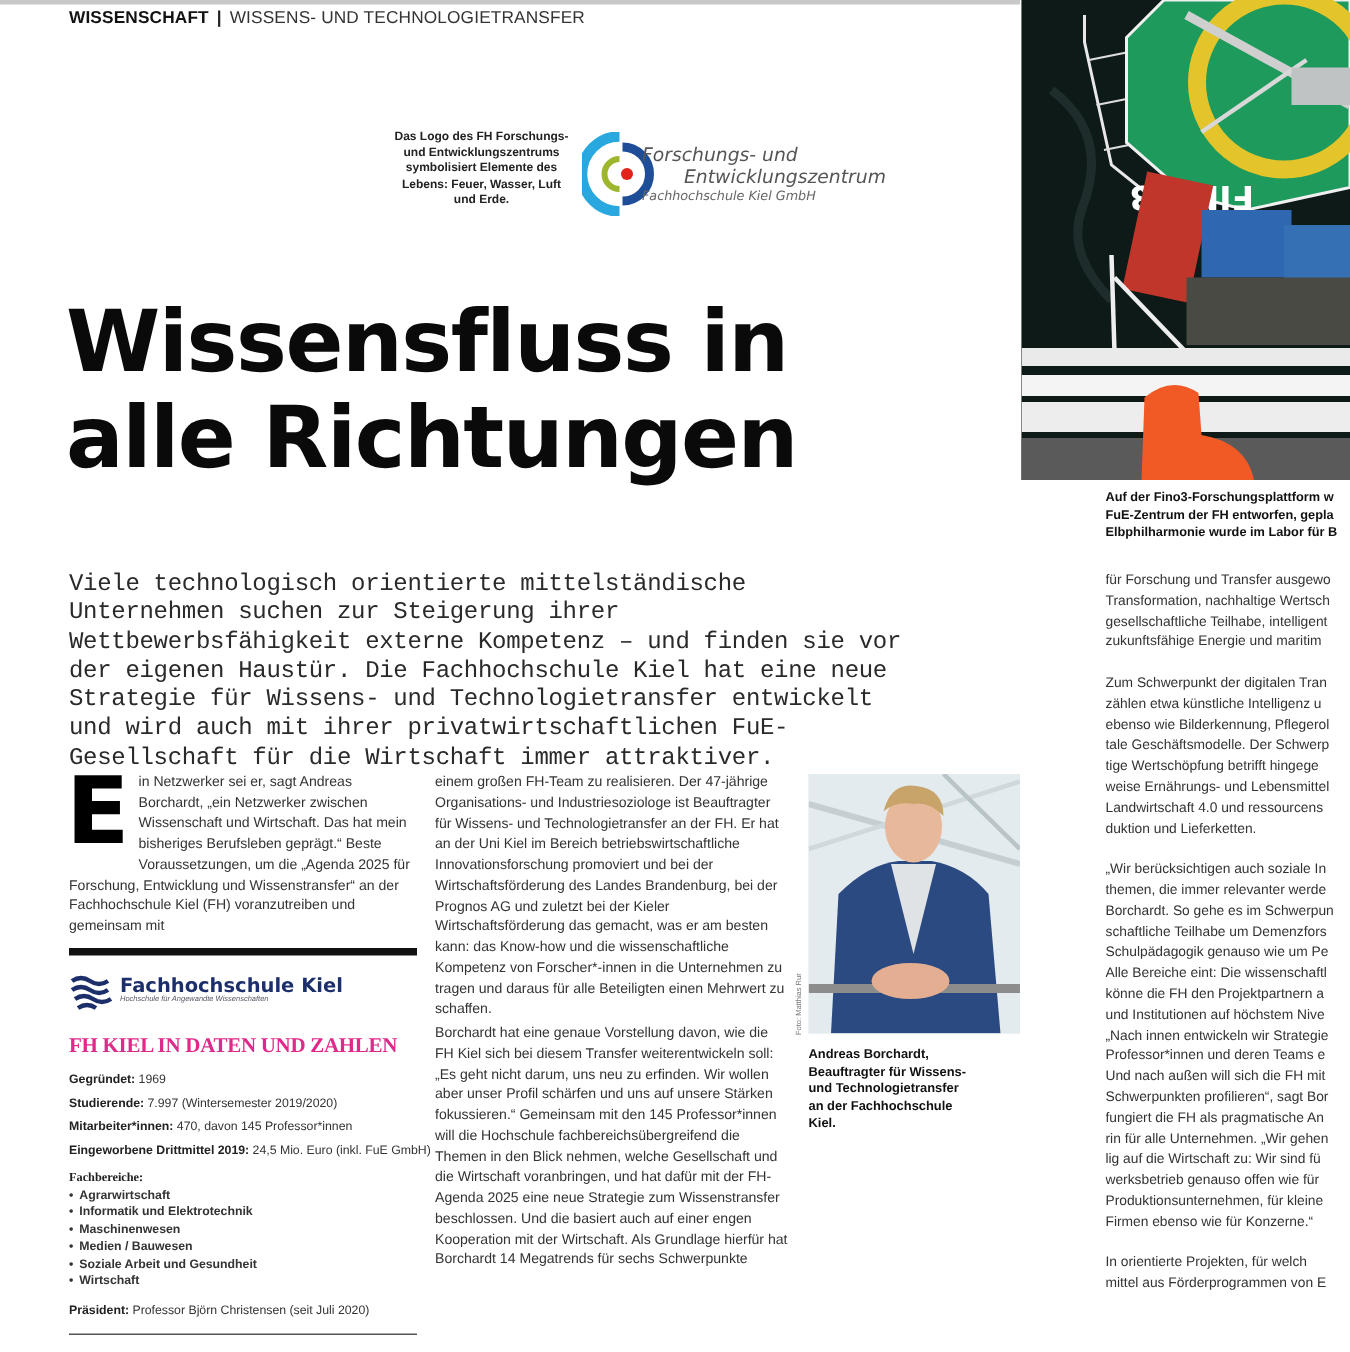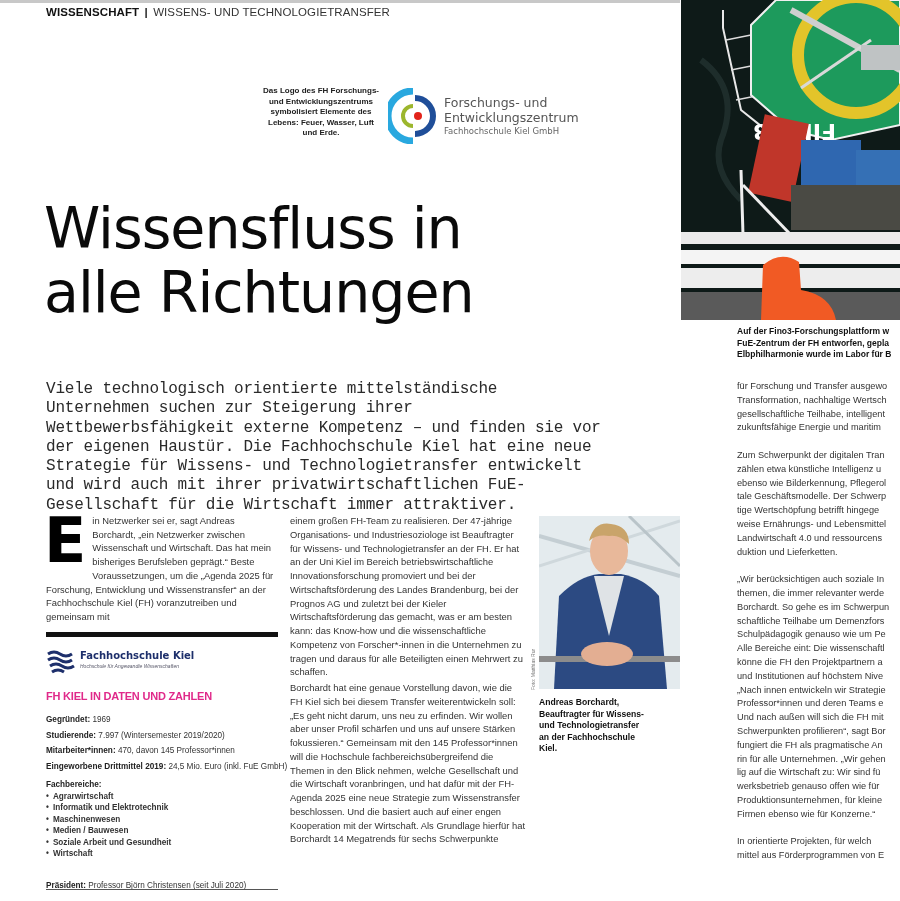--- a/index.html
+++ b/index.html
@@ -7,49 +7,49 @@
   body { position: relative; font-family: "Liberation Sans", sans-serif; color: #1a1a1a; }
 
   .topbar { position: absolute; left: 0; top: 0; width: 680px; height: 3px; background: #c8c8c8; }
   .section-header { position: absolute; left: 46px; top: 6px; font-size: 11.5px; letter-spacing: 0.1px; color: #222; }
   .section-header .main { font-weight: bold; color: #111; }
   .section-header .sep { font-weight: bold; margin: 0 2px; }
   .section-header .sub { color: #333; }
 
   .logo-caption { position: absolute; left: 262px; top: 86px; width: 118px; text-align: center; font-size: 8px; font-weight: bold; line-height: 10.5px; color: #222; }
   .fue-logo { position: absolute; left: 388px; top: 88px; width: 50px; height: 56px; }
-  .fue-text { position: absolute; left: 444px; top: 95px; font-family: "DejaVu Sans", sans-serif; color: #555; }
+  .fue-text { position: absolute; left: 428px; top: 95px; font-family: "DejaVu Sans", sans-serif; color: #555; font-style: italic; }
   .fue-text .l1 { font-size: 12.5px; line-height: 15px; }
-  .fue-text .l2 { font-size: 12.5px; line-height: 15px; }
+  .fue-text .l2 { font-size: 12.5px; line-height: 15px; margin-left: 28px; }
   .fue-text .l3 { font-size: 8.5px; line-height: 12px; color: #666; }
 
-  .headline { position: absolute; left: 44px; top: 196px; font-family: "DejaVu Sans", sans-serif; font-weight: normal; font-size: 57px; line-height: 64px; letter-spacing: -1px; color: #0a0a0a; }
+  .headline { position: absolute; left: 44px; top: 196px; font-family: "DejaVu Sans", sans-serif; font-weight: bold; font-size: 57px; line-height: 64px; letter-spacing: -1px; color: #0a0a0a; }
 
   .photo-top { position: absolute; left: 681px; top: 0; width: 219px; height: 320px; overflow: hidden; background: #0c1614; }
   .photo-caption { position: absolute; left: 737px; top: 326px; width: 163px; font-size: 8.5px; font-weight: bold; line-height: 11.5px; white-space: nowrap; overflow: hidden; color: #111; }
 
   .intro { position: absolute; left: 46px; top: 380px; width: 560px; font-family: Liberation Mono, monospace; font-size: 16px; line-height: 19.3px; color: #2a2a2a; font-weight: 300; letter-spacing: -0.2px; }
 
   .col1 { position: absolute; left: 46px; top: 514px; width: 232px; font-size: 9.4px; line-height: 13.7px; color: #333; }
   .dropcap { float: left; font-family: "DejaVu Sans", sans-serif; font-weight: bold; font-size: 62px; line-height: 50px; height: 54px; margin: 2px 6px 0 -2px; color: #000; }
   .rule-thick { position: absolute; left: 46px; top: 632px; width: 232px; height: 5px; background: #111; }
 
   .fhk-logo { position: absolute; left: 46px; top: 648px; width: 170px; height: 26px; }
-  .fhk-name { position: absolute; left: 80px; top: 650px; font-family: "DejaVu Sans", sans-serif; font-weight: bold; font-size: 10px; color: #1d2f6b; }
+  .fhk-name { position: absolute; left: 80px; top: 650px; font-family: "DejaVu Sans", sans-serif; font-weight: bold; font-size: 13px; color: #1d2f6b; }
   .fhk-sub { position: absolute; left: 80px; top: 663px; font-size: 5px; font-style: italic; color: #556; }
 
-  .facts-title { position: absolute; left: 46px; top: 690px; font-family: Liberation Sans, sans-serif; font-weight: bold; font-size: 11px; color: #e0298a; letter-spacing: -0.2px; }
+  .facts-title { position: absolute; left: 46px; top: 690px; font-family: Liberation Serif, serif; font-weight: bold; font-size: 14px; color: #e0298a; letter-spacing: -0.2px; }
   .facts { position: absolute; left: 46px; top: 713px; width: 235px; font-size: 8.2px; color: #333; }
   .facts .row { height: 15.5px; line-height: 13px; white-space: nowrap; }
   .facts .k { font-weight: bold; color: #222; }
-  .facts .fb-title { font-weight: bold; color: #222; line-height: 12px; margin-top: 4px; }
+  .facts .fb-title { font-weight: bold; color: #222; line-height: 12px; margin-top: 4px; font-family: Liberation Serif, serif; }
   .facts ul { list-style: none; font-weight: bold; }
   .facts li { line-height: 11.4px; }
   .facts li::before { content: "\2022"; margin-right: 4px; }
-  .facts .pres { margin-top: 20px; }
+  .facts .pres { margin-top: 8px; }
   .rule-thin { position: absolute; left: 46px; top: 889px; width: 232px; height: 1px; background: #555; }
 
   .col2 { position: absolute; left: 290px; top: 514px; width: 235px; font-size: 9.4px; line-height: 13.75px; color: #333; }
   .col2 p + p { margin-top: 2px; }
 
   .portrait { position: absolute; left: 539px; top: 516px; width: 141px; height: 173px; overflow: hidden; background: #dfe6ea; }
   .photo-credit { position: absolute; left: 530px; top: 690px; font-size: 5px; color: #777; transform: rotate(-90deg); transform-origin: left top; white-space: nowrap; }
   .portrait-caption { position: absolute; left: 539px; top: 697px; width: 110px; font-size: 8.6px; font-weight: bold; line-height: 11.6px; color: #111; }
 
   .col3 { position: absolute; left: 737px; top: 380px; width: 163px; font-size: 9.2px; line-height: 13.8px; color: #333; white-space: nowrap; overflow: hidden; }

